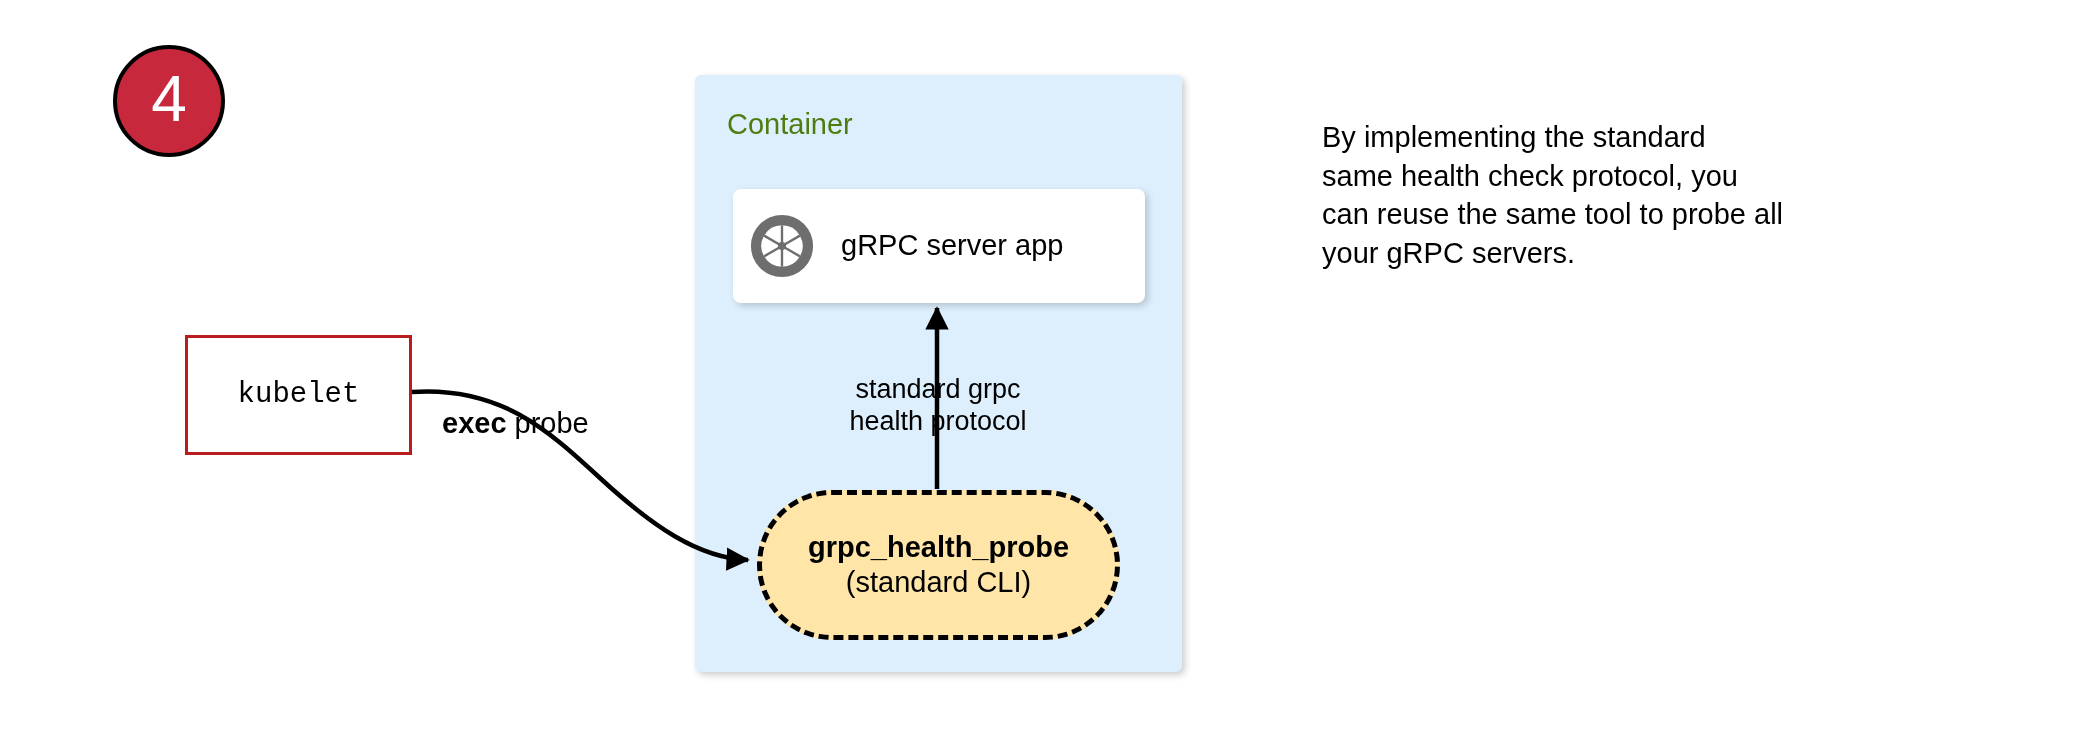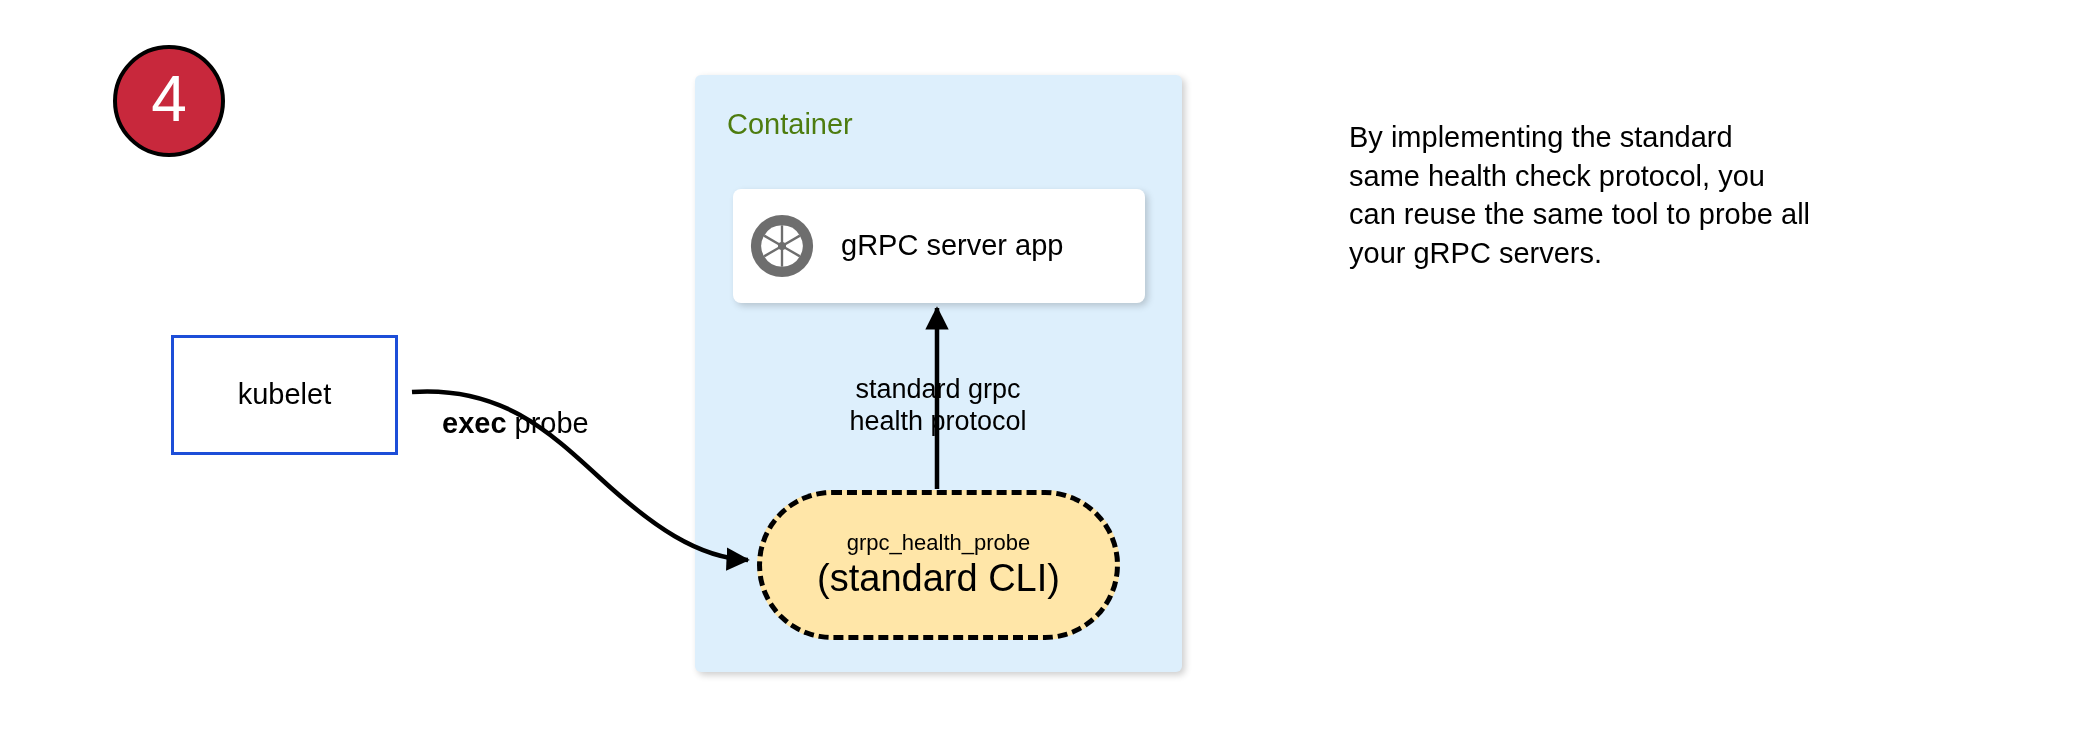--- a/index.html
+++ b/index.html
@@ -99,46 +99,47 @@
     background: #ffe6a8;
     border: 5px dashed #000000;
     border-radius: 76px;
     box-sizing: border-box;
     display: flex;
     flex-direction: column;
     align-items: center;
     justify-content: center;
   }
   .probe-title {
-    font-size: 22px;
-    font-weight: normal;
+    font-size: 29px;
+    font-weight: bold;
     line-height: 1.15;
     white-space: nowrap;
   }
   .probe-subtitle {
-    font-size: 38px;
+    font-size: 29px;
     font-weight: 400;
     line-height: 1.15;
     white-space: nowrap;
     margin-top: 2px;
   }
 
   
   .kubelet-box {
     position: absolute;
-    left: 171px;
+    left: 185px;
     top: 335px;
     width: 227px;
     height: 120px;
     background: #ffffff;
-    border: 3px solid #1d4ed8;
+    border: 3px solid #b91c1c;
     box-sizing: border-box;
     display: flex;
     align-items: center;
     justify-content: center;
+    font-family: Liberation Mono, monospace;
   }
   .kubelet-label {
     font-size: 29px;
     line-height: 1.1;
     white-space: nowrap;
   }
 
   
   .exec-probe-label {
     position: absolute;
@@ -175,21 +176,21 @@
   
   .side-note {
     position: absolute;
     left: 1322px;
     top: 118px;
     width: 580px;
     font-size: 29px;
     line-height: 1.33;
     color: #000000;
   }
-  .side-note span { display: block; white-space: nowrap; margin-left: 27px; }
+  .side-note span { display: block; white-space: nowrap; }
 </style>
 </head>
 <body>
 
 <div class="step-badge">
   <div class="step-badge-label">4</div>
 </div>
 
 <div class="container-panel">
   <div class="container-title">Container</div>

